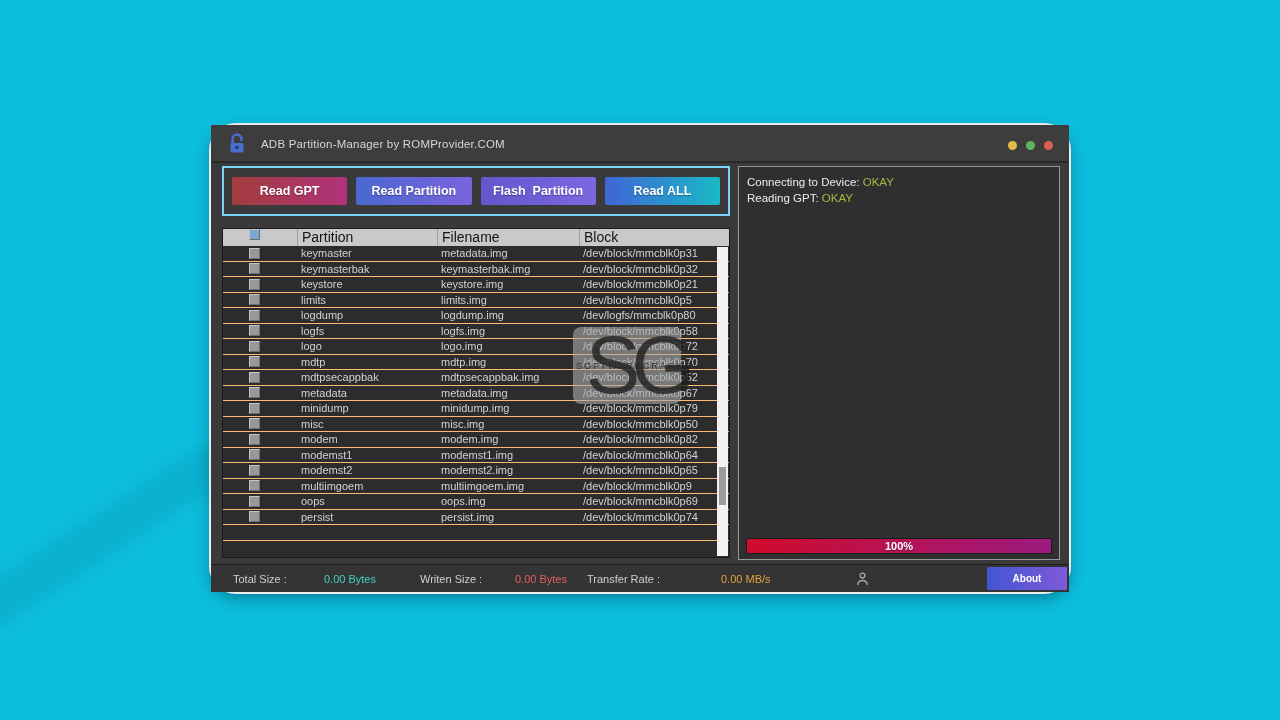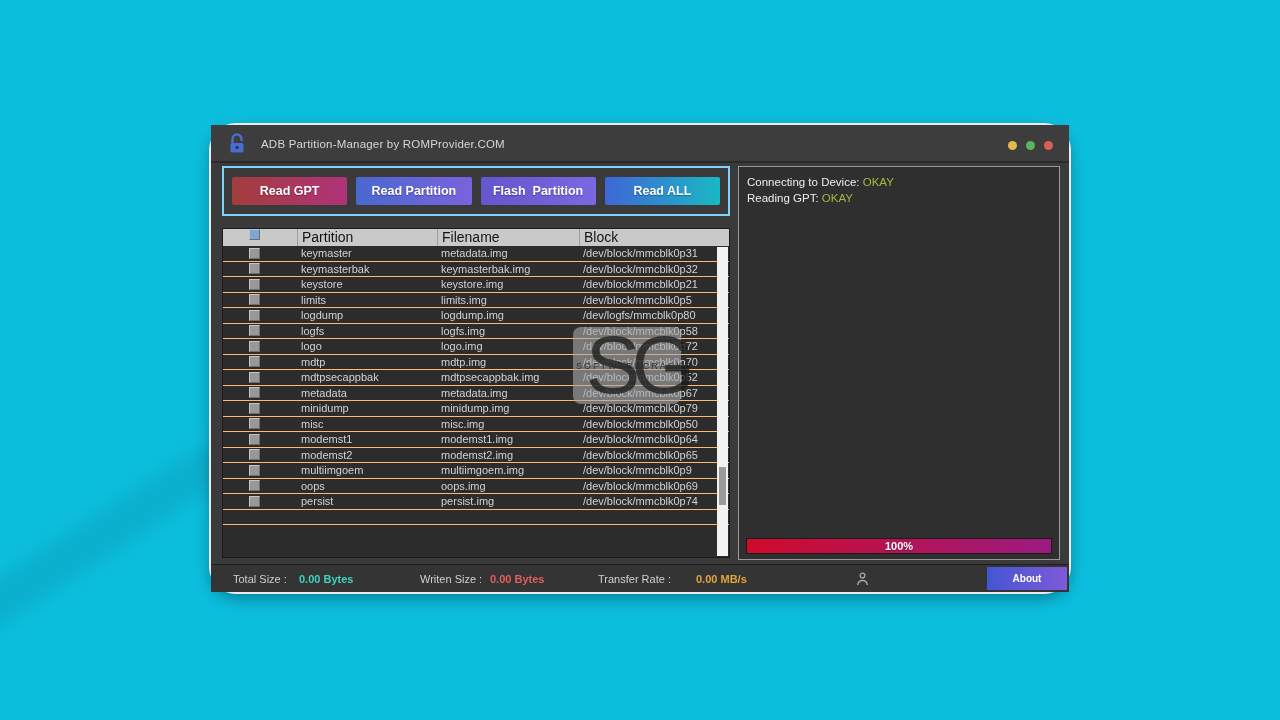--- a/index.html
+++ b/index.html
@@ -94,27 +94,27 @@
     border:1px solid #1a1a1a;
     text-align:center; line-height:14px; font-size:11px; font-weight:bold; color:#fff;
     text-shadow:0 1px 1px rgba(0,0,0,0.4);
   }
   
   .statusbar {
     position:absolute; left:0; right:0; bottom:0; height:28px;
     background:#343434; border-top:1px solid #1f1f1f;
   }
   .sb { position:absolute; top:8px; font-size:11px; color:#cfcfcf; white-space:nowrap; }
-  .sb-val { font-weight:bold; }
+  .sb-val { font-weight:normal;margin-left:25px; }
   .v-total { left:88px; color:#3ed2c0; }
   .v-written { left:279px; color:#e25f5f; }
   .v-rate { left:485px; color:#e2a33f; }
   .l-total { left:22px; }
   .l-written { left:209px; }
-  .l-rate { left:387px; }
+  .l-rate { left:376px; }
   .person { position:absolute; left:645px; top:7px; }
   .about {
     position:absolute; right:2px; top:2px; width:80px; height:23px;
     background:linear-gradient(90deg,#4456d2,#7e5ad8);
     color:#fff; font-weight:bold; font-size:10px; text-align:center;
     line-height:23px; cursor:pointer; border-radius:1px;
   }
   
   .wm {
     position:absolute; left:573px; top:327px; width:108px; height:77px;
@@ -272,20 +272,28 @@
       <span class="cb"></span>
     </div>
     <div class="td">misc</div>
     <div class="td">misc.img</div>
     <div class="td">/dev/block/mmcblk0p50</div>
   </div>
         <div class="trow">
     <div class="td c-check">
       <span class="cb"></span>
     </div>
+    <div class="td">modem</div>
+    <div class="td">modem.img</div>
+    <div class="td">/dev/block/mmcblk0p82</div>
+  </div>
+        <div class="trow">
+    <div class="td c-check">
+      <span class="cb"></span>
+    </div>
     <div class="td">modemst1</div>
     <div class="td">modemst1.img</div>
     <div class="td">/dev/block/mmcblk0p64</div>
   </div>
         <div class="trow">
     <div class="td c-check">
       <span class="cb"></span>
     </div>
     <div class="td">modemst2</div>
     <div class="td">modemst2.img</div>

